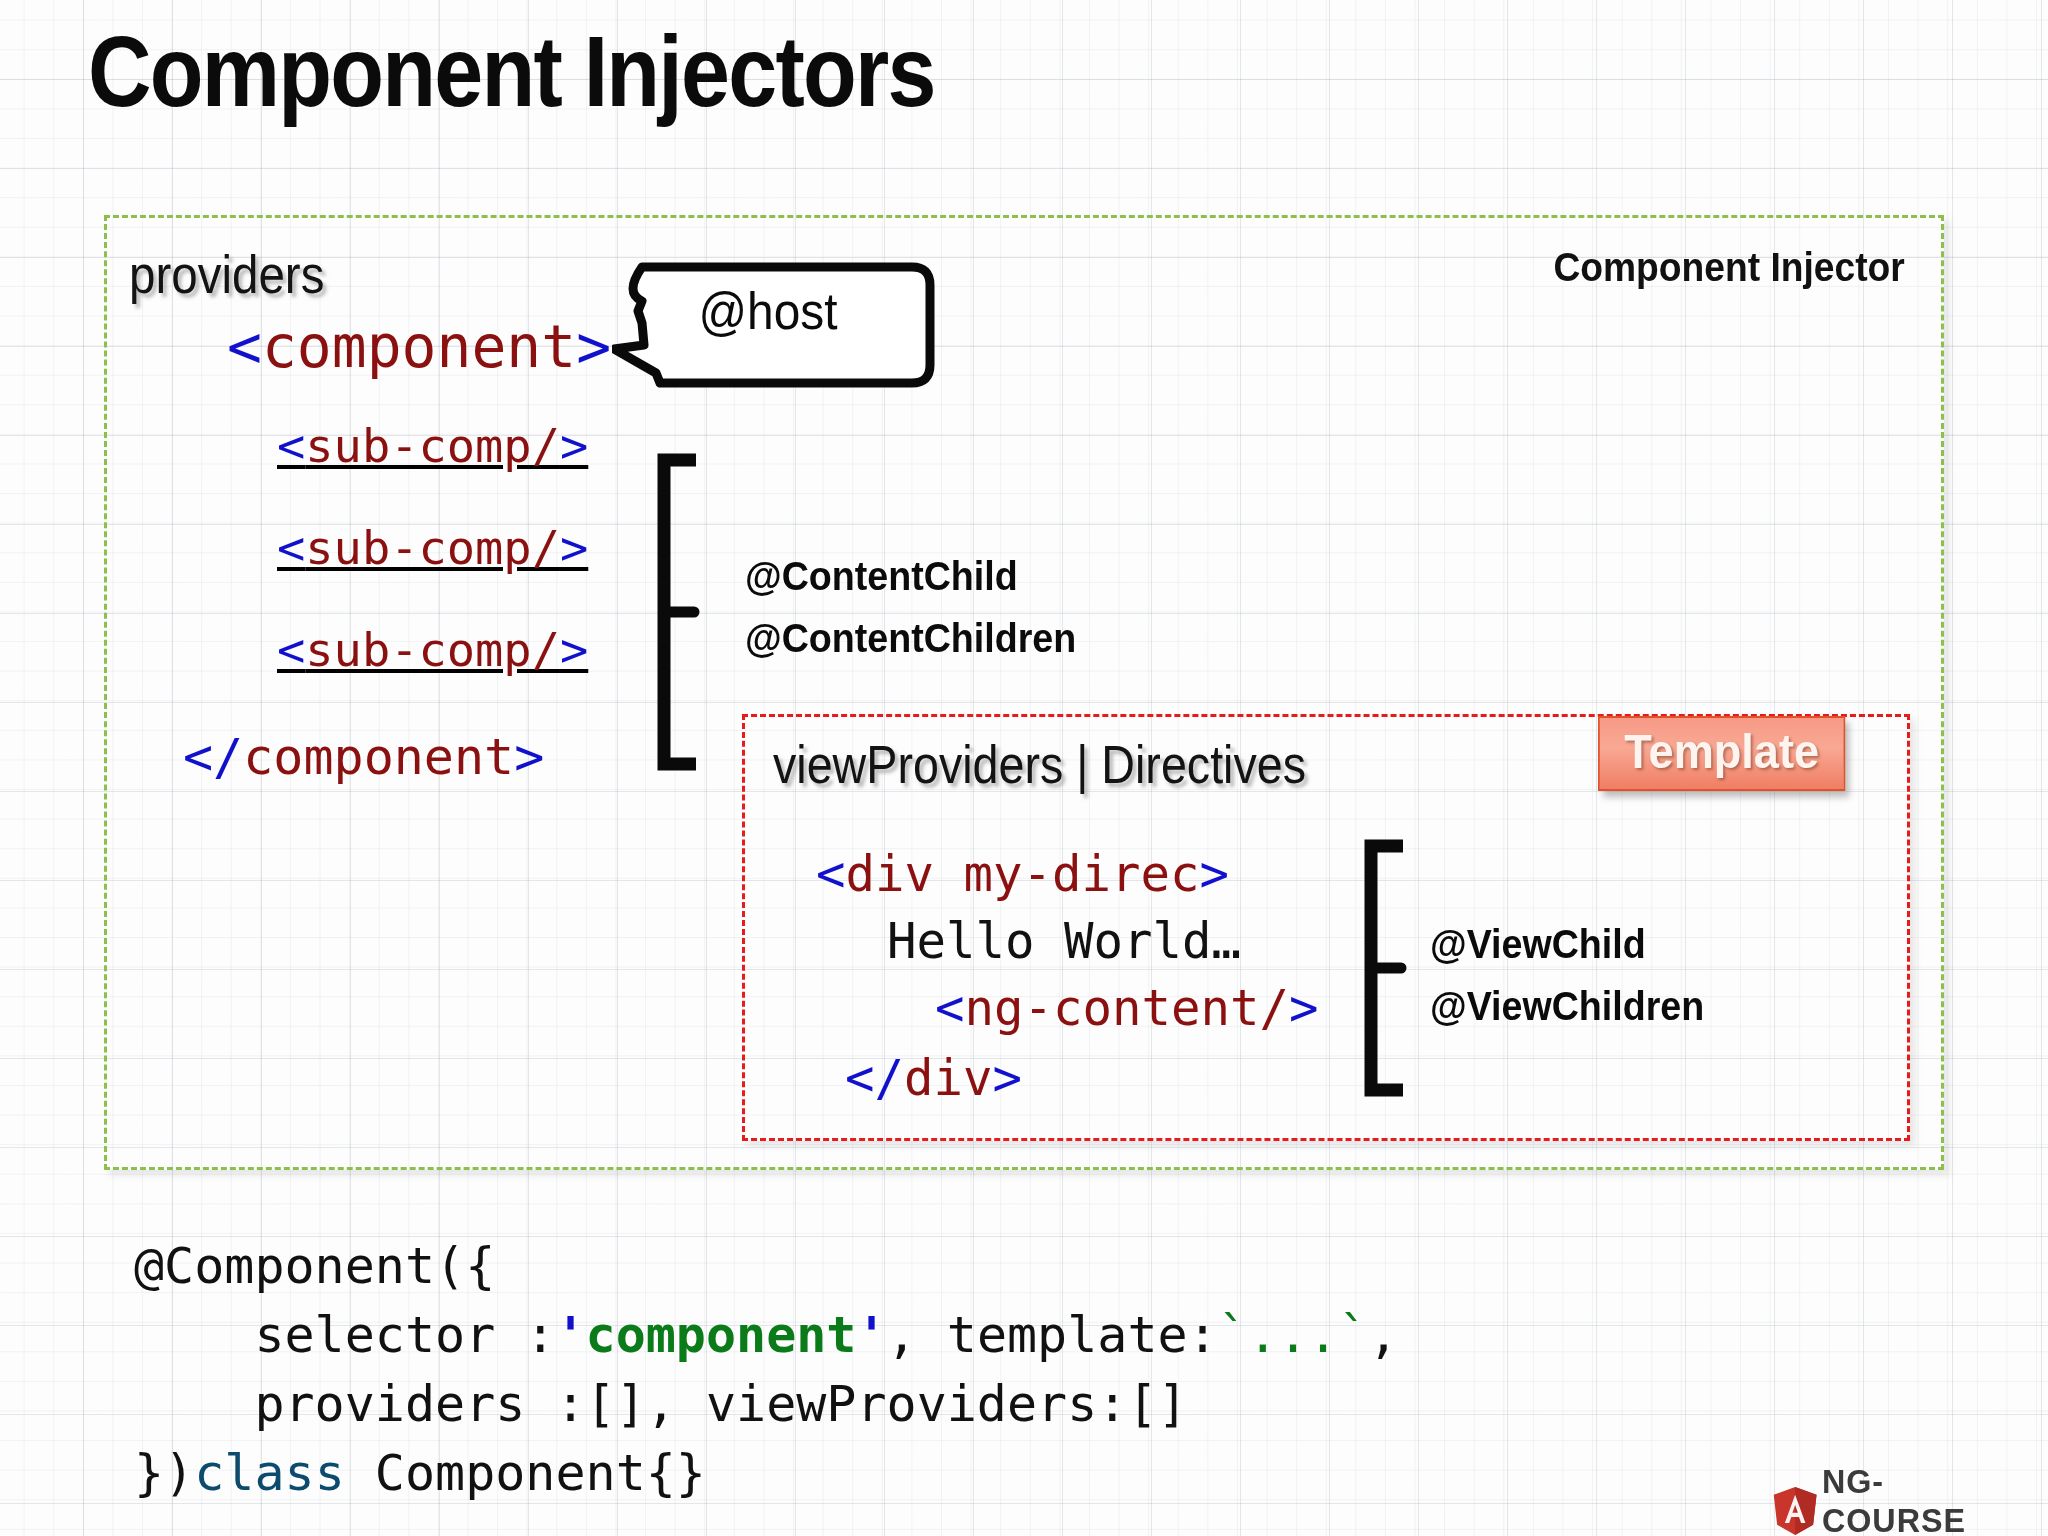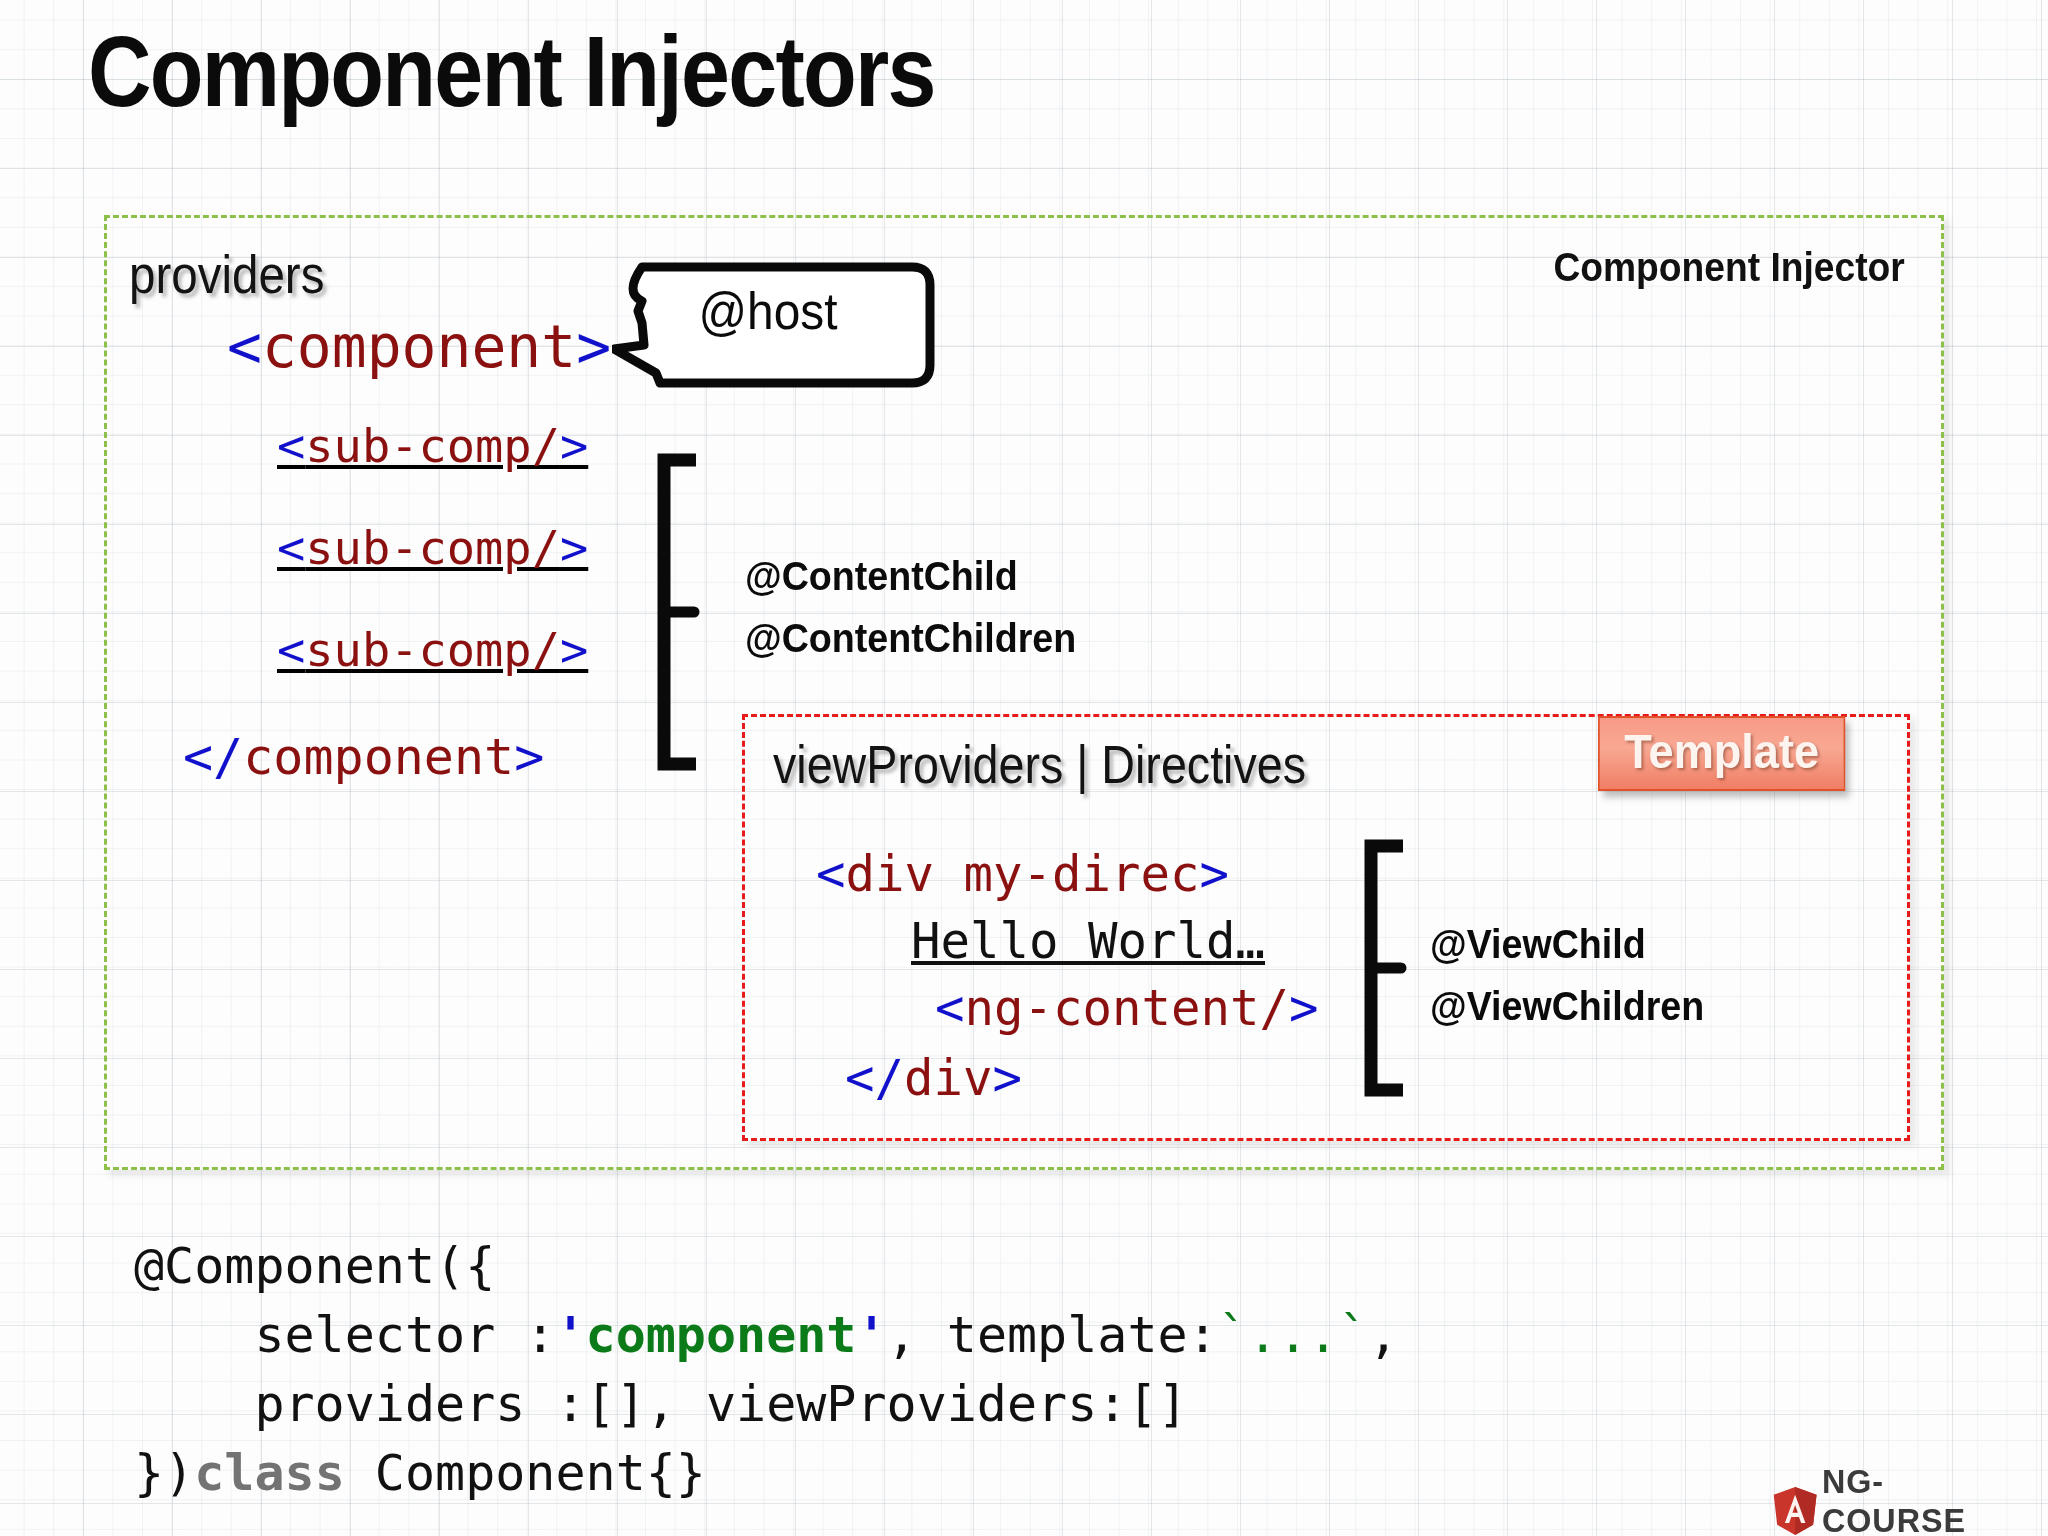--- a/index.html
+++ b/index.html
@@ -113,38 +113,38 @@
     color:#fdf4ef;
     font-size:48px;font-weight:bold;
     transform:scaleX(0.94);transform-origin:left top;
     text-shadow:2px 2px 3px rgba(120,60,40,0.55);
     box-shadow:5px 6px 7px rgba(110,110,110,0.45);
     white-space:nowrap;
   }
 
   
   #tpl-div-open{position:absolute;left:816px;top:846px;font-size:49px;text-align:center;}
-  #tpl-hello{position:absolute;left:911px;top:913px;font-size:49px;text-decoration:underline;}
+  #tpl-hello{position:absolute;left:887px;top:913px;font-size:49px;}
   #tpl-ngcontent{position:absolute;left:935px;top:980px;font-size:49px;}
   #tpl-div-close{position:absolute;left:845px;top:1050px;font-size:49px;}
 
   #view-child-brace{position:absolute;left:1355px;top:838px;width:90px;height:260px;}
   #view-child-labels{
     position:absolute;left:1430px;top:913px;
     font-size:40px;font-weight:bold;line-height:62px;color:#0b0b0b;
     transform:scaleX(0.94);transform-origin:left top;
     white-space:nowrap;
   }
 
   
   #decorator-code{
     position:absolute;left:134px;top:1232px;
     font-size:50px;line-height:69px;
   }
-  .kw-class{color:#737373;font-weight:bold;}
+  .kw-class{color:#0c4a6e;font-weight:normal;}
   .str-green{color:#0b7a18;font-weight:bold;}
   .q-blue{color:#1111cc;font-weight:bold;}
   .tick-green{color:#0b7a18;}
 
   
   #logo{position:absolute;left:1772px;top:1462px;display:flex;align-items:flex-end;}
   #logo-shield{width:54px;height:58px;margin-right:4px;}
   #logo-text{
     font-size:34px;font-weight:bold;color:#3b3b3b;letter-spacing:1px;
     transform:scaleX(0.95);transform-origin:left center;

